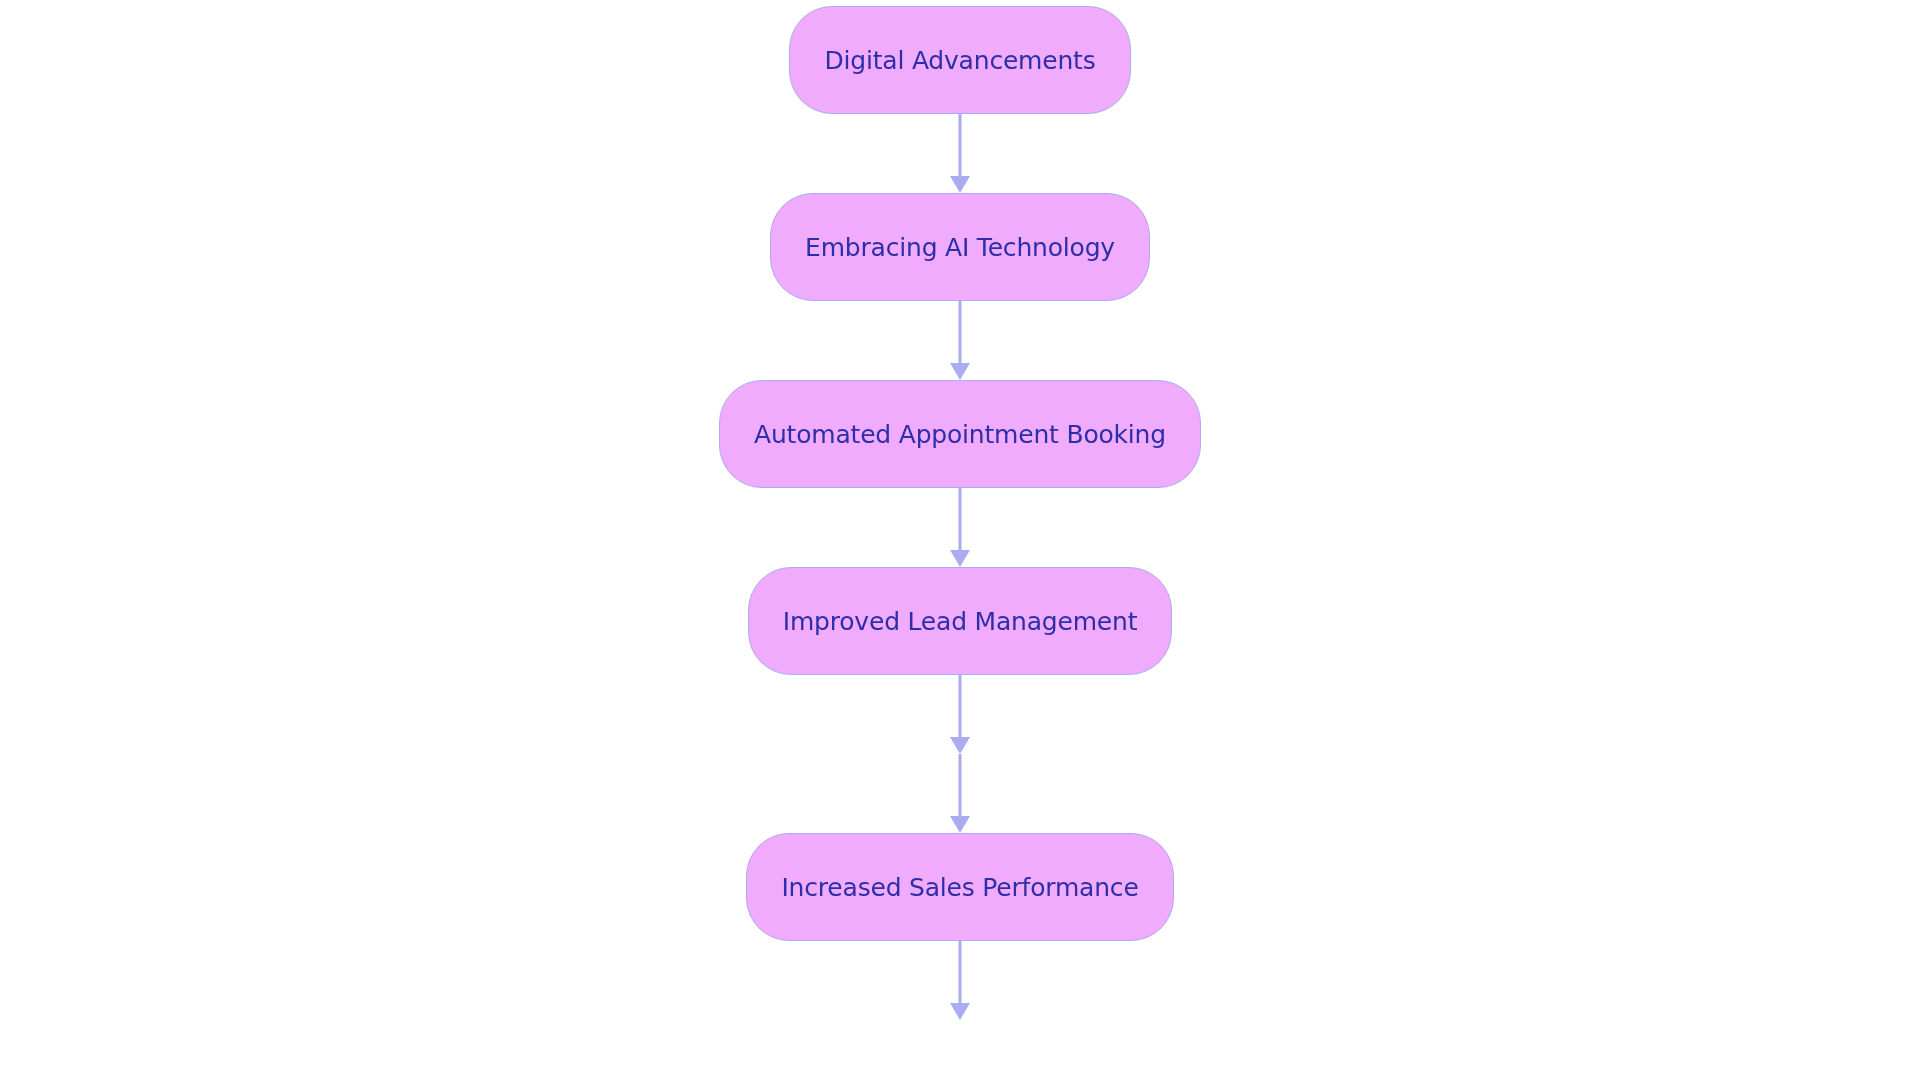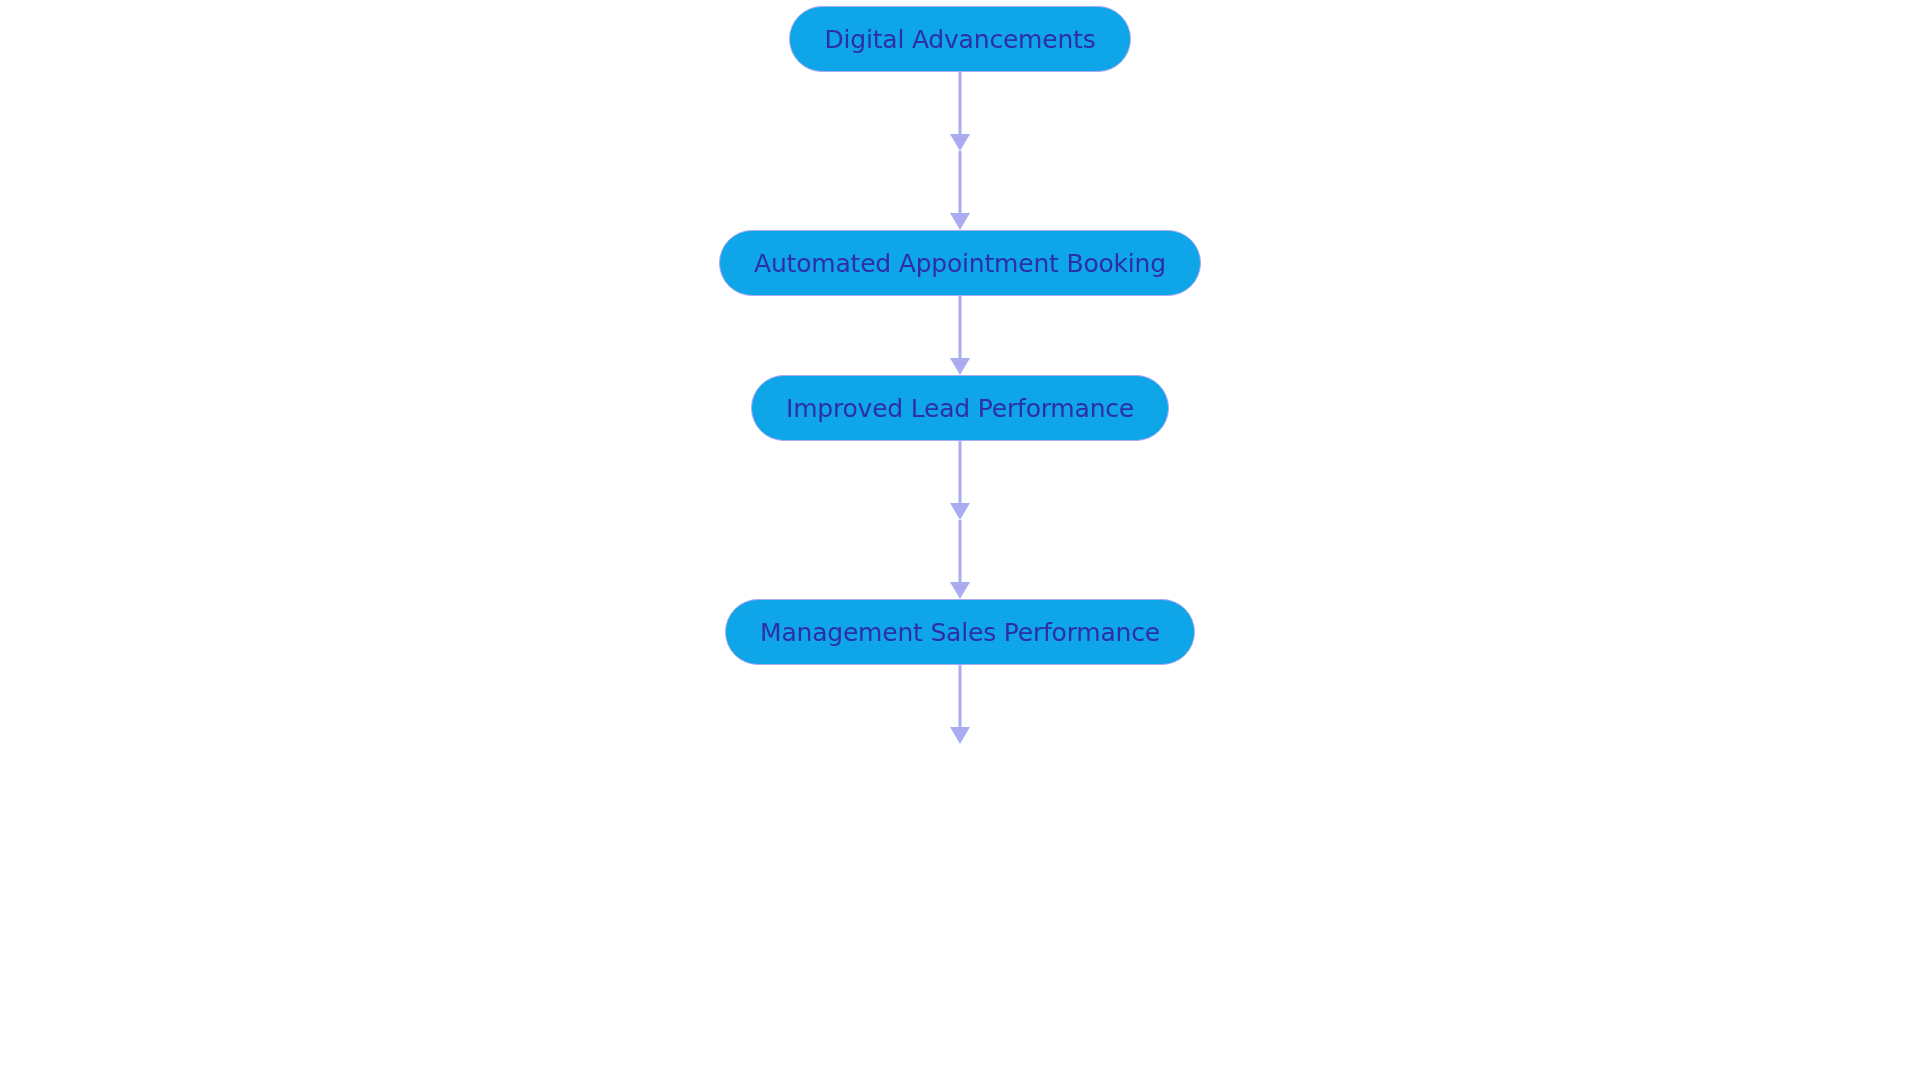--- a/index.html
+++ b/index.html
@@ -32,23 +32,23 @@
     display: flex;
     flex-direction: column;
     align-items: center;
     justify-content: flex-start;
     padding-top: 6px;
     box-sizing: border-box;
   }
 
   
   .flow-node {
-    height: 66px;
+    height: 108px;
     box-sizing: border-box;
-    background: #0ea5e9;
+    background: #f0abfc;
     border: 1px solid #a9acf0;
     border-radius: 43px;
     display: flex;
     align-items: center;
     justify-content: center;
     padding: 8px 34px;
     flex: 0 0 auto;
   }
   .flow-node .node-label {
     color: #2e2ea8;
@@ -96,52 +96,55 @@
 
     <div class="flow-node">
       <span class="node-label">Digital Advancements</span>
     </div>
 
     <div class="flow-connector">
       <div class="connector-line"></div>
       <div class="connector-arrowhead"></div>
     </div>
 
+    <div class="flow-node">
+      <span class="node-label">Embracing AI Technology</span>
+    </div>
 
     <div class="flow-connector">
       <div class="connector-line"></div>
       <div class="connector-arrowhead"></div>
     </div>
 
     <div class="flow-node">
       <span class="node-label">Automated Appointment Booking</span>
     </div>
 
     <div class="flow-connector">
       <div class="connector-line"></div>
       <div class="connector-arrowhead"></div>
     </div>
 
     <div class="flow-node">
-      <span class="node-label">Improved Lead Performance</span>
+      <span class="node-label">Improved Lead Management</span>
     </div>
 
     <div class="flow-connector">
       <div class="connector-line"></div>
       <div class="connector-arrowhead"></div>
     </div>
 
 
     <div class="flow-connector">
       <div class="connector-line"></div>
       <div class="connector-arrowhead"></div>
     </div>
 
     <div class="flow-node">
-      <span class="node-label">Management Sales Performance</span>
+      <span class="node-label">Increased Sales Performance</span>
     </div>
 
     <div class="flow-connector">
       <div class="connector-line"></div>
       <div class="connector-arrowhead"></div>
     </div>
 
 
   </div>
 </div>

